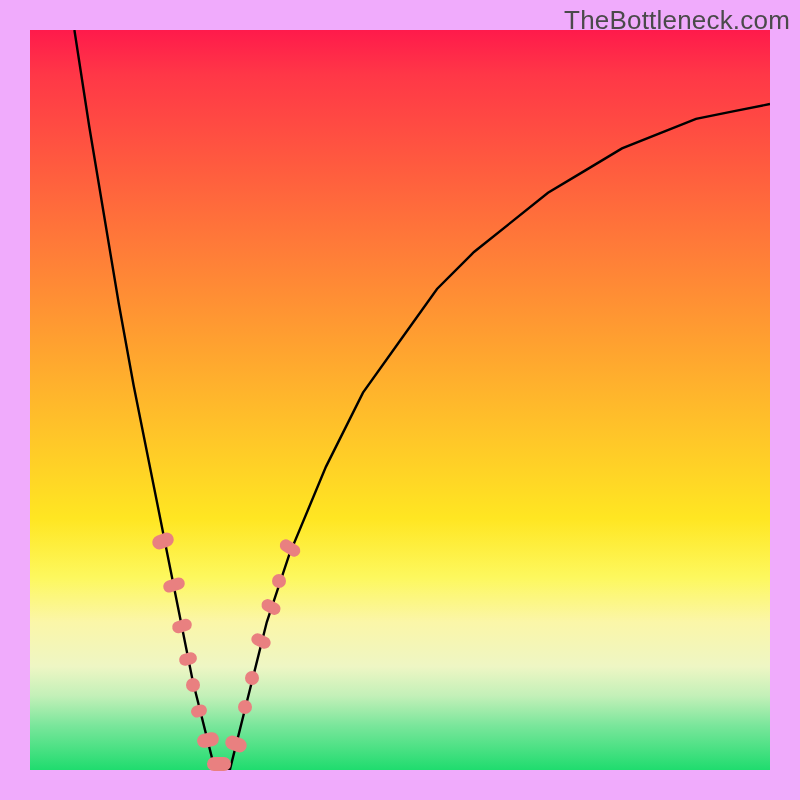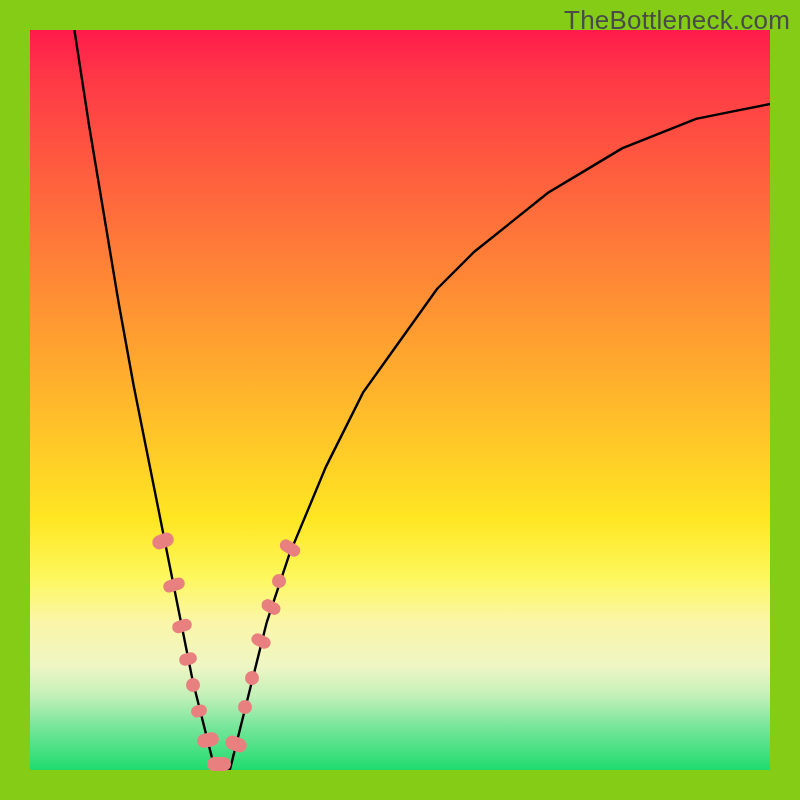--- a/index.html
+++ b/index.html
@@ -10,21 +10,21 @@
     overflow: hidden;
     background: #000;
     font-family: Arial, Helvetica, sans-serif;
   }
   .frame {
     position: absolute;
     left: 0;
     top: 0;
     width: 800px;
     height: 800px;
-    background: #84cc16;
+    background: #f0abfc;
   }
   .plot-area {
     position: absolute;
     left: 30px;
     top: 30px;
     width: 740px;
     height: 740px;
     background: linear-gradient(to bottom,
       #ff1a4b 0%,
       #ff3747 6%,

